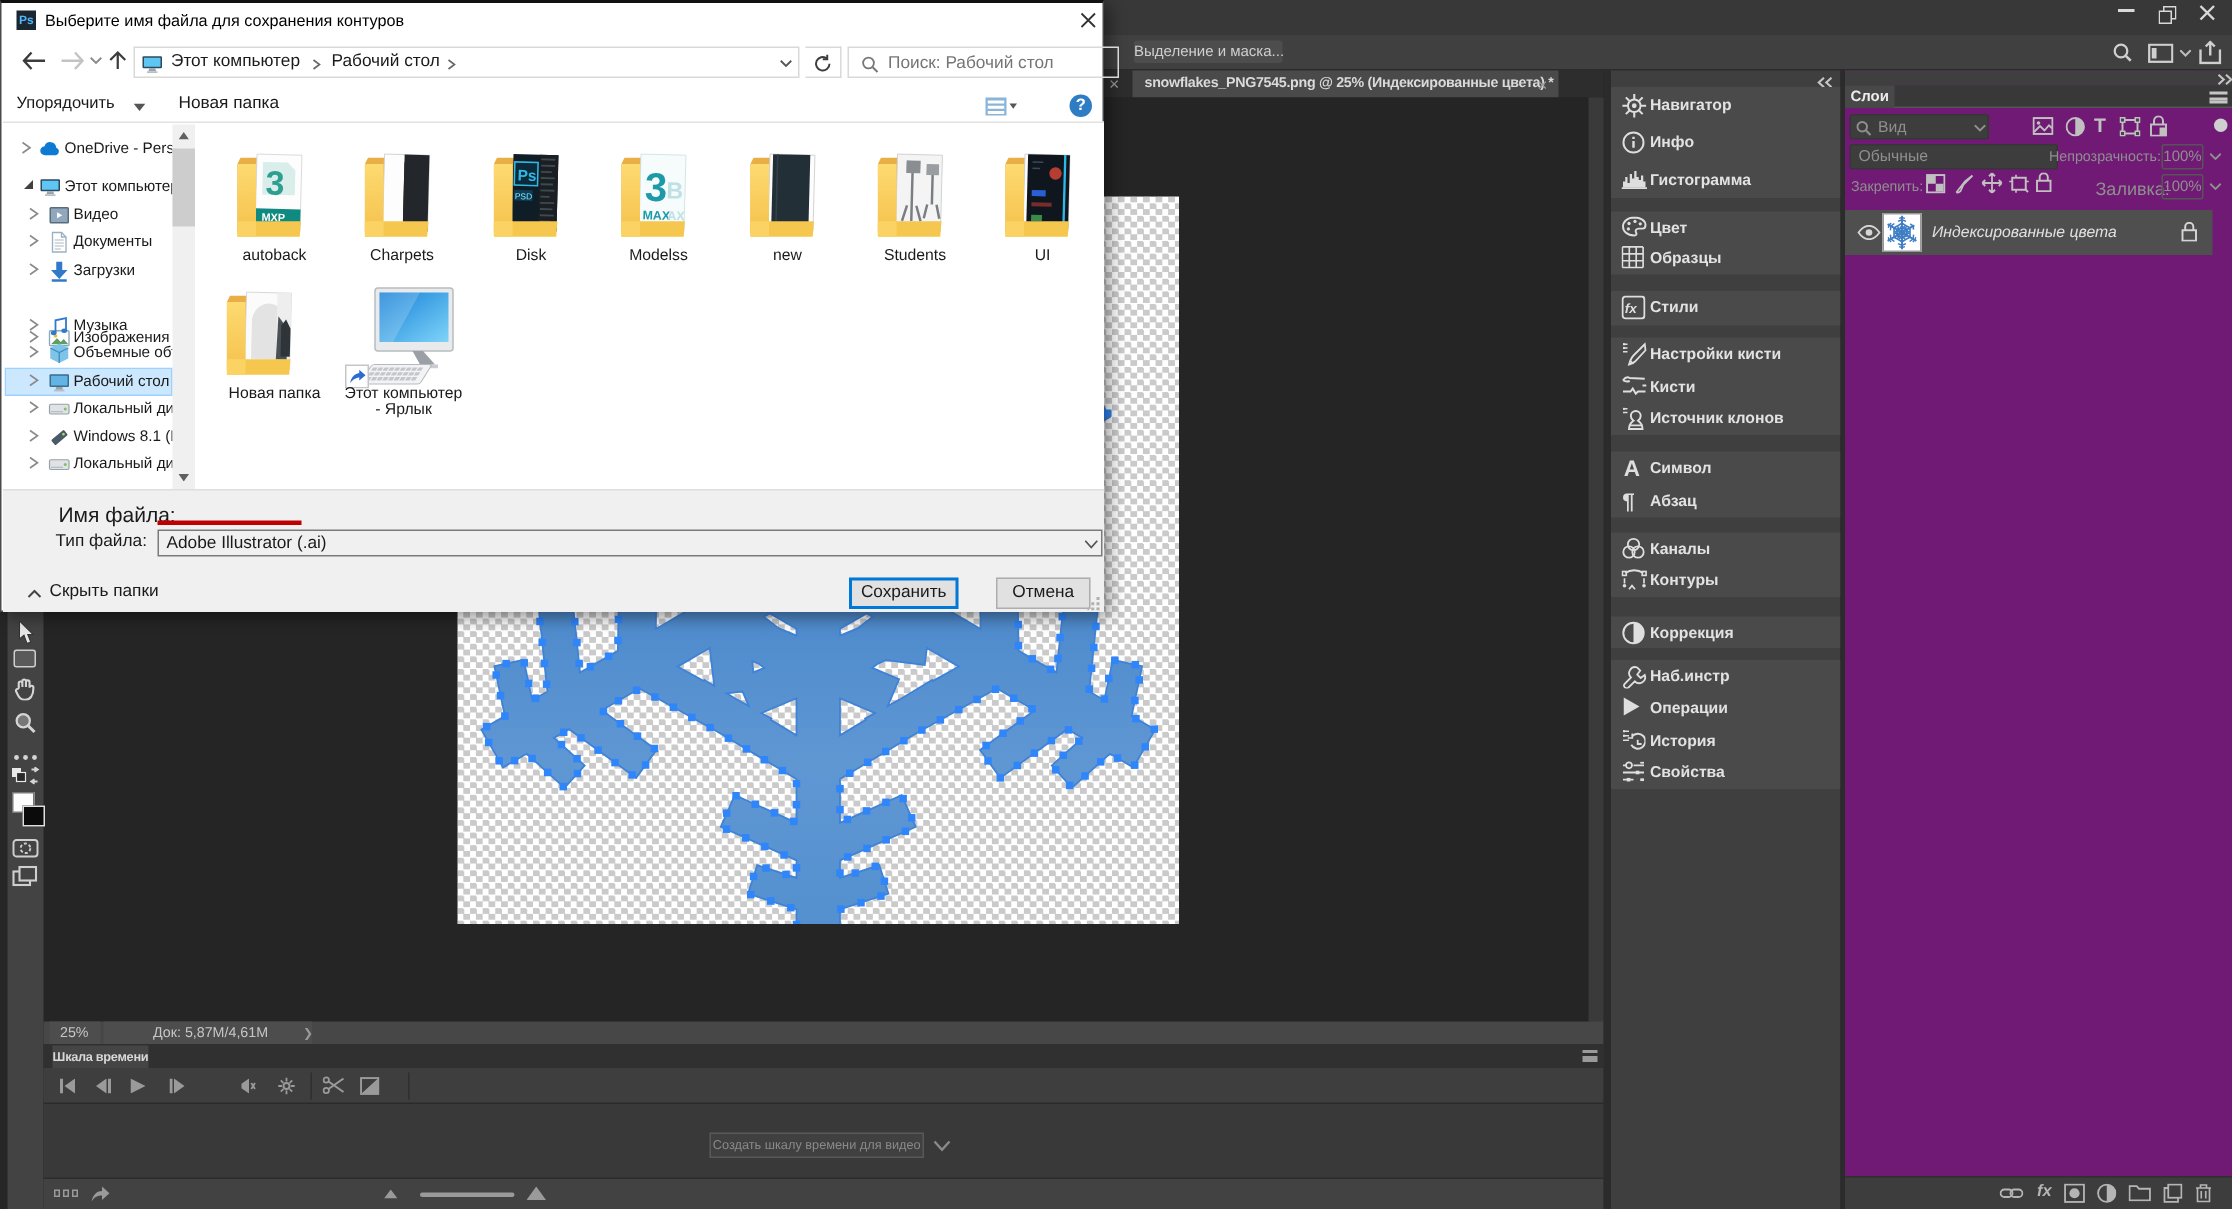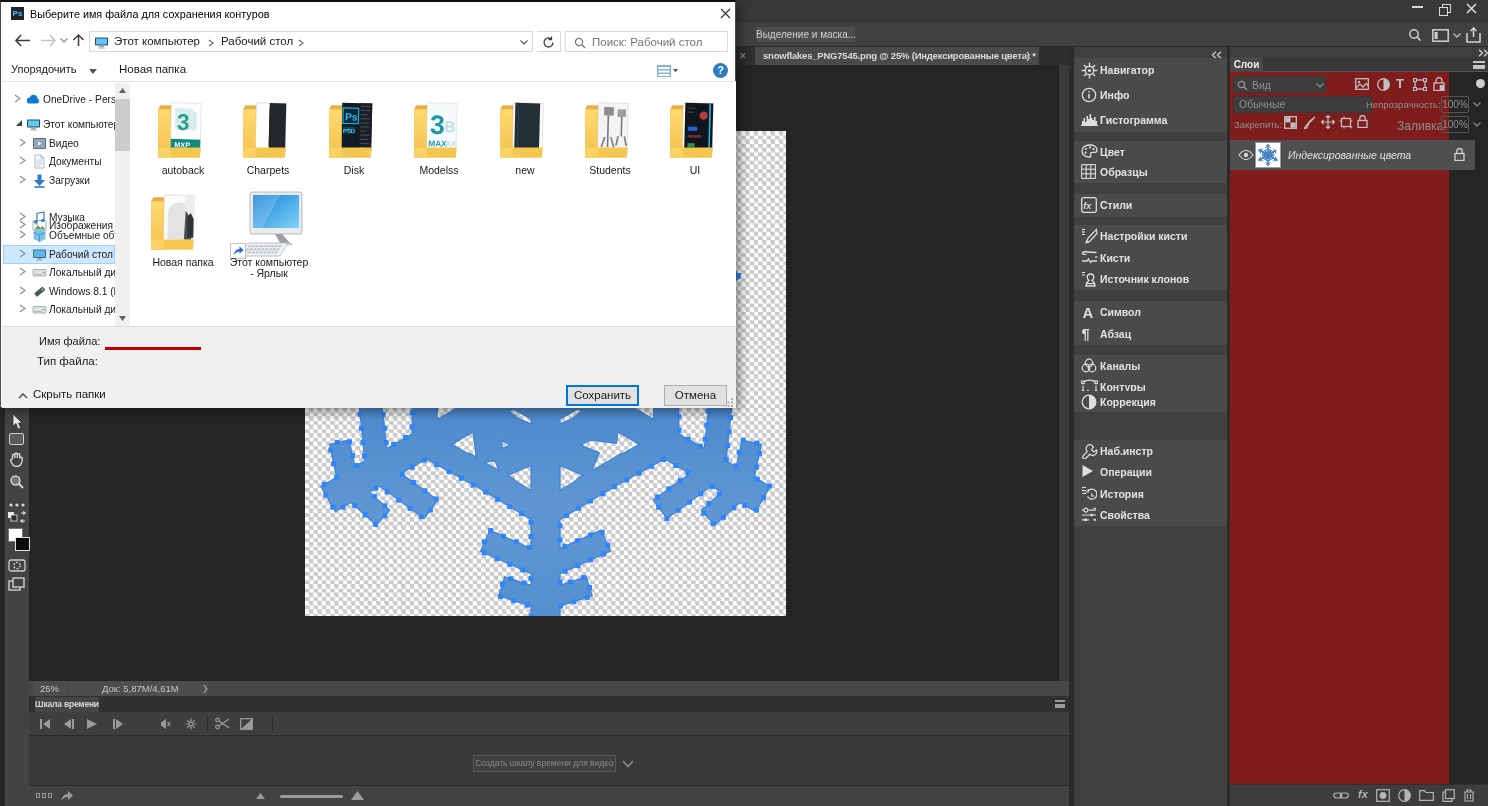--- a/index.html
+++ b/index.html
@@ -578,21 +578,21 @@
           <rect x="0.6" y="2" width="2.6" height="2.6" fill="none" stroke="#dedede" stroke-width="1.1"></rect>
           <rect x="13.8" y="2" width="2.6" height="2.6" fill="none" stroke="#dedede" stroke-width="1.1"></rect>
           <path d="M2,6.5 V10 M15,6.5 V10" stroke="#dedede" stroke-width="1.1"></path>
           <circle cx="2" cy="11.5" r="1.2" fill="#dedede"></circle>
           <circle cx="15" cy="11.5" r="1.2" fill="#dedede"></circle>
           <path d="M5,13.8 l2,-2.4 2,2.4 M11,13.8" fill="none" stroke="#dedede" stroke-width="1.1"></path>
         </svg>
         <span>Контуры</span>
       </div>
 </div>
-<div class="pgroup" style="top:344px;height:21px">
+<div class="pgroup" style="top:364px;height:21px">
 <div class="pitem" style="top:-0px">
         <svg width="16" height="16" viewBox="0 0 16 16">
           <circle cx="8" cy="8" r="6.8" fill="none" stroke="#dedede" stroke-width="1.3"></circle>
           <path d="M8,1.2 a6.8,6.8 0 0 1 0,13.6 Z" fill="#dedede"></path>
         </svg>
         <span>Коррекция</span>
       </div>
 </div>
 <div class="pgroup" style="top:393px;height:86px">
 <div class="pitem" style="top:-0px">
@@ -627,21 +627,21 @@
           <rect x="3.5" y="11.6" width="2.4" height="2.4" fill="#dedede"></rect>
           <rect x="12.5" y="11.9" width="2.5" height="1.8" fill="#dedede"></rect>
           <rect x="12.5" y="0.9" width="2.5" height="1.2" fill="#dedede"></rect>
         </svg>
         <span>Свойства</span>
       </div>
 </div>
 </div>
 <div class="a" style="left:1069px;top:47px;width:5px;height:759px;background:#2b2b2b"></div>
 <div class="a" style="left:1227px;top:47px;width:3px;height:759px;background:#2b2b2b"></div>
-<div class="a" style="left:1230px;top:47px;width:219px;height:759px;background:#7f1d1d">
+<div class="a" style="left:1230px;top:47px;width:258px;height:759px;background:#701a75">
  <div class="a" style="left:0;top:0;width:258px;height:10px;background:#3f3f3f"></div>
  <svg class="a" style="left:248px;top:2px" width="11" height="8" viewBox="0 0 11 8">
       <path d="M1,0.8 4.5,4 1,7.2 M6,0.8 9.5,4 6,7.2" stroke="#c5c5c5" stroke-width="1.4" fill="none"></path>
     </svg>
  <div class="a" style="left:0;top:10px;width:258px;height:15px;background:#383838;border-bottom:1px solid #555"></div>
  <div class="a" style="left:0;top:10px;width:33px;height:15px;background:#484848;color:#ececec;font-size:10px;font-weight:bold;text-align:center;line-height:15px">Слои</div>
  <div class="a" style="left:243px;top:14px;width:12px;height:8px;border-top:2px solid #c5c5c5;border-bottom:2px solid #c5c5c5">
       <div style="margin-top:1.5px;height:2px;background:#c5c5c5"></div>
     </div>
 
@@ -809,21 +809,21 @@
    <svg class="a" style="left:430px;top:8px" width="8" height="5" viewBox="0 0 8 5">
         <path d="M0.5,0.5 4,4 7.5,0.5" stroke="#555" stroke-width="1.2" fill="none"></path>
       </svg>
  </div>
  <div class="a" style="left:536px;top:29px;width:24px;height:21px;border:1px solid #d9d9d9;border-left:none">
    <svg class="a" style="left:5px;top:4px" width="13" height="13" viewBox="0 0 13 13">
         <path d="M11,6.5 a4.5,4.5 0 1 1 -1.8,-3.6" fill="none" stroke="#3d3d3d" stroke-width="1.3"></path>
         <path d="M9.5,0.5 9.5,3.5 6.5,3.5" fill="none" stroke="#3d3d3d" stroke-width="1.3"></path>
       </svg>
  </div>
- <div class="a" style="left:564px;top:29px;width:163px;height:21px;border:1px solid #d9d9d9">
+ <div class="a" style="left:564px;top:29px;width:181px;height:21px;border:1px solid #d9d9d9">
    <svg class="a" style="left:8px;top:5px" width="12" height="12" viewBox="0 0 12 12">
         <circle cx="5" cy="5" r="3.6" fill="none" stroke="#777" stroke-width="1.2"></circle>
         <path d="M7.8,7.8 11,11" stroke="#777" stroke-width="1.3"></path>
       </svg>
    <span class="a" style="left:26px;top:4px;font-size:11.5px;color:#757575">Поиск: Рабочий стол</span>
  </div>
 
  <span class="a" style="left:10px;top:61px;font-size:11px;color:#1a1a1a">Упорядочить</span>
  <svg class="a" style="left:88px;top:67px" width="8" height="5" viewBox="0 0 8 5">
       <path d="M0,0 8,0 4,5 Z" fill="#555"></path>
@@ -1216,23 +1216,29 @@
             </g>
 <rect x="0.5" y="52.5" width="15" height="15" fill="#fff" stroke="#c5c5c5" stroke-width="1"></rect>
 <path d="M3.5,64.5 c0.5,-4 2.8,-6.2 6,-6.8 l0,-2.2 4.2,3.6 -4.2,3.6 0,-2.2 c-3,0.6 -5,2 -6,4 z" fill="#2a6bd4"></path>
 </svg>
         </div>
         <div class="lbl">Этот компьютер<br>- Ярлык</div>
       </div>
  </div>
 
  <div class="a" style="left:1px;top:324px;width:734px;height:82px;background:#f0f0f0;border-top:1px solid #ddd">
-  <span class="a" style="left:37px;top:8px;font-size:11px;color:#1a1a1a">Имя файла:</span>
+  <span class="a" style="left:37px;top:8px;font-size:14px;color:#1a1a1a">Имя файла:</span>
   <div class="a" style="left:103px;top:20px;width:96px;height:3px;background:#c00000"></div>
   <span class="a" style="left:35px;top:28px;font-size:11.5px;color:#1a1a1a">Тип файла:</span>
+  <div class="a" style="left:103px;top:26px;width:630px;height:18px;border:1px solid #7a7a7a;background:#f0f0f0">
+    <span class="a" style="left:5px;top:2px;font-size:11.5px;color:#1a1a1a">Adobe Illustrator (.ai)</span>
+    <svg class="a" style="left:617px;top:6px" width="9" height="6" viewBox="0 0 9 6">
+          <path d="M0.5,0.5 4.5,5 8.5,0.5" stroke="#555" stroke-width="1.2" fill="none"></path>
+        </svg>
+  </div>
   <svg class="a" style="left:16px;top:66px" width="10" height="6" viewBox="0 0 10 6">
         <path d="M1,5 5,1 9,5" fill="none" stroke="#444" stroke-width="1.3"></path>
       </svg>
   <span class="a" style="left:31px;top:61px;font-size:11.5px;color:#1a1a1a">Скрыть папки</span>
   <div class="a" style="left:564px;top:58px;width:73px;height:21px;background:#e1e1e1;border:2px solid #0078d7;font-size:11.5px;color:#1a1a1a;text-align:center;line-height:17px">Сохранить</div>
   <div class="a" style="left:662px;top:58px;width:63px;height:21px;background:#e1e1e1;border:1px solid #adadad;font-size:11.5px;color:#1a1a1a;text-align:center;line-height:19px">Отмена</div>
  </div>
  <svg class="a" style="left:724px;top:396px" width="9" height="9" viewBox="0 0 9 9">
       <g fill="#b0b0b0">
         <rect x="6" y="0" width="2" height="2"></rect>

